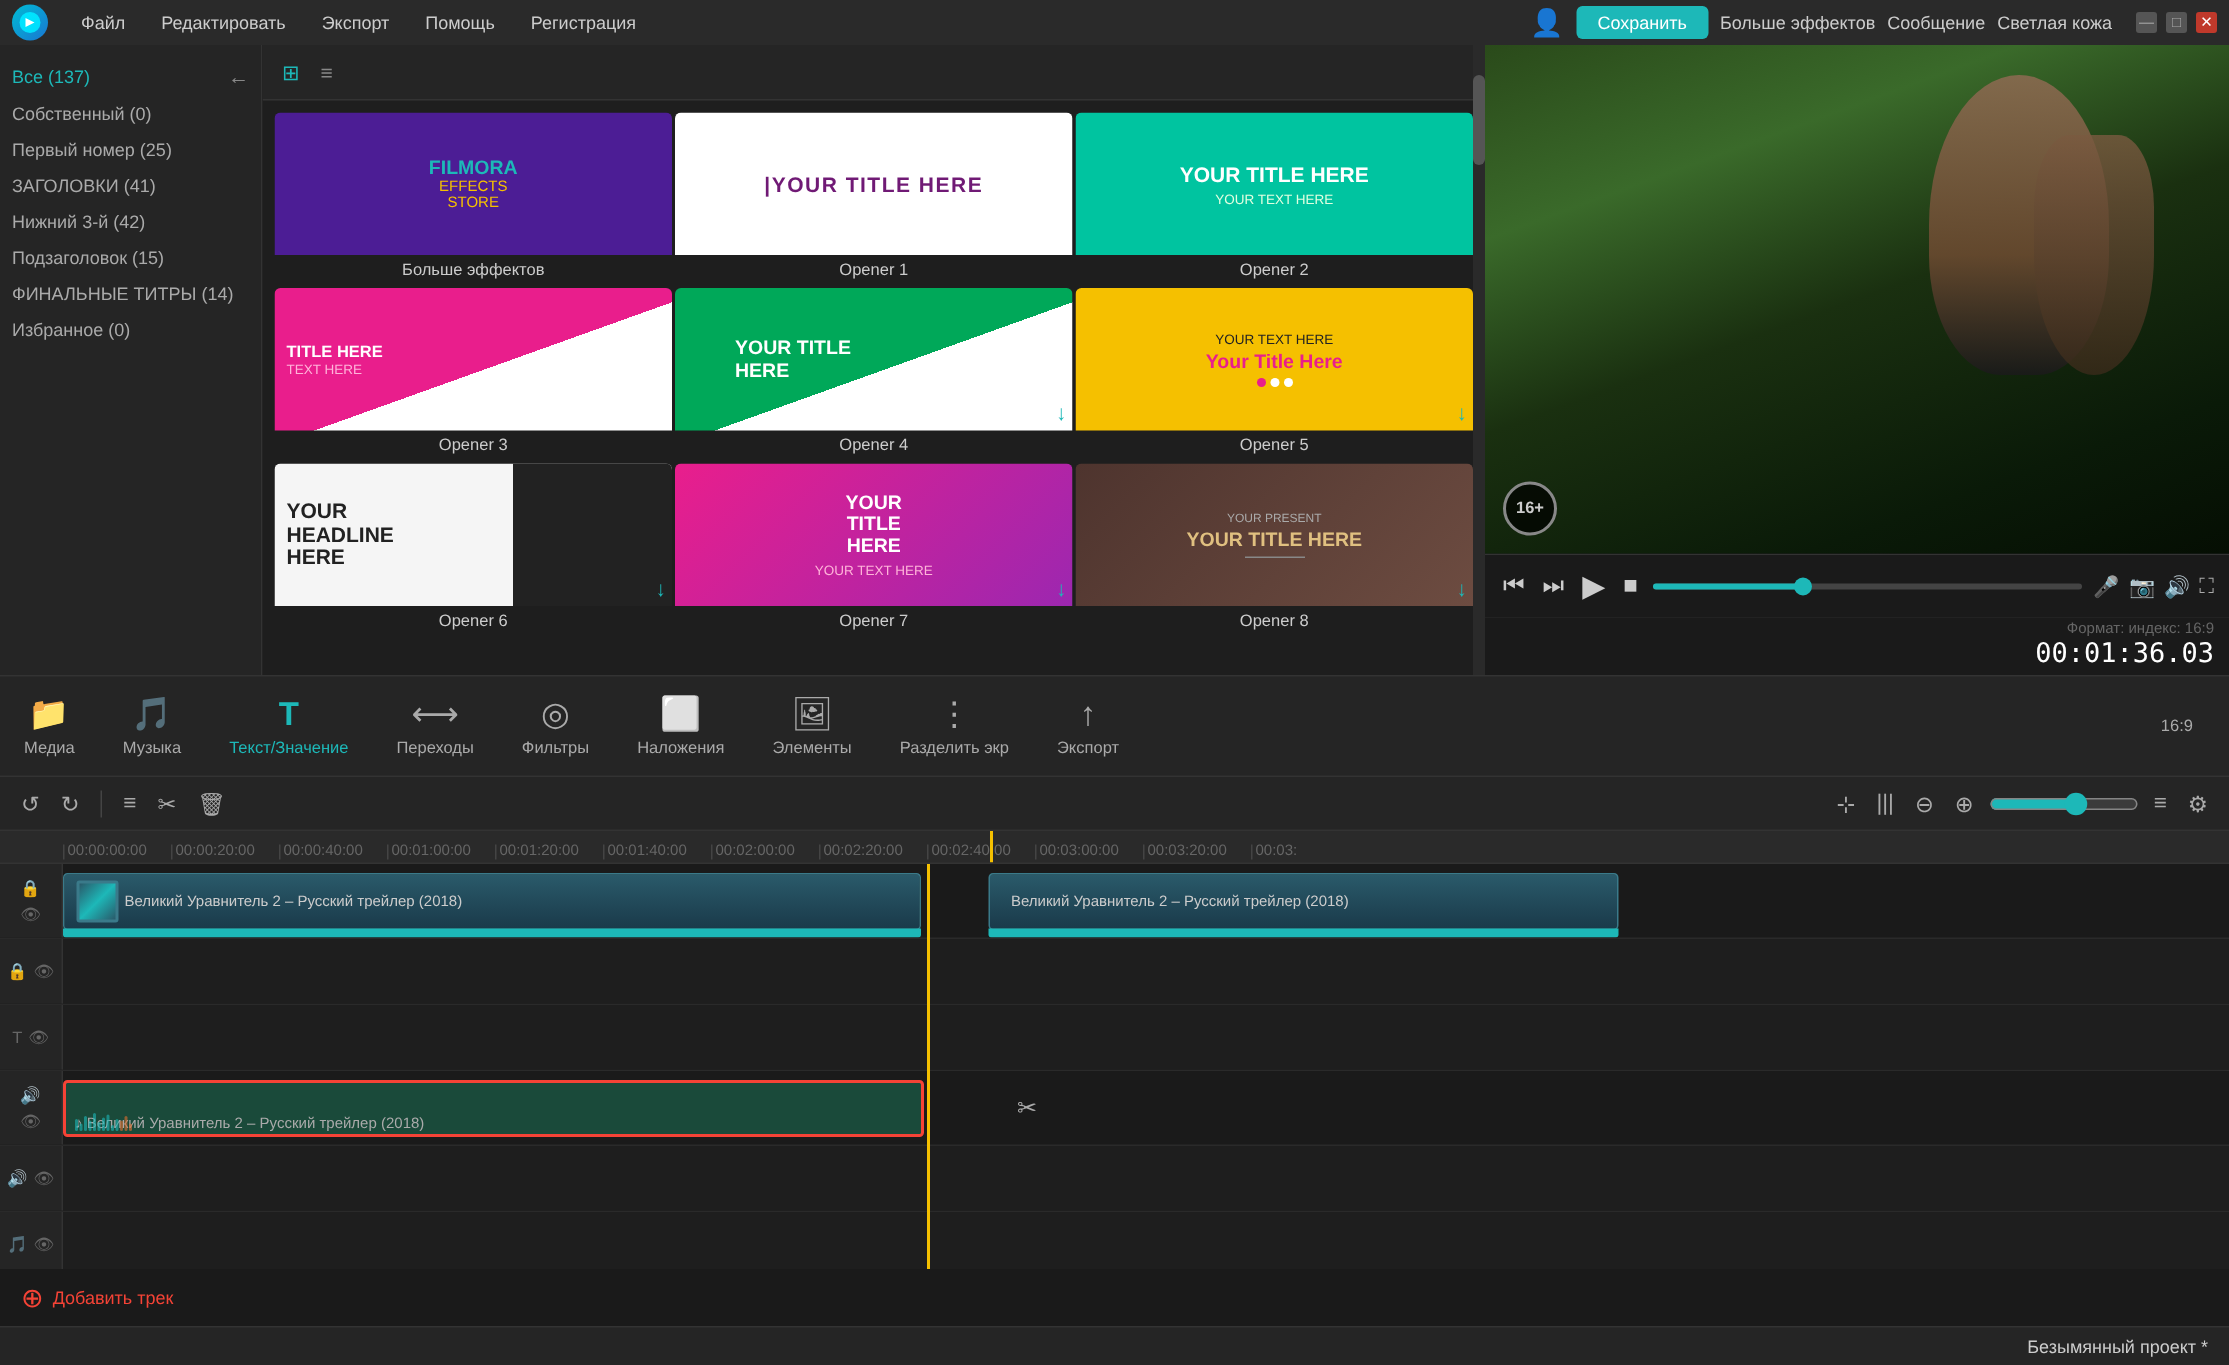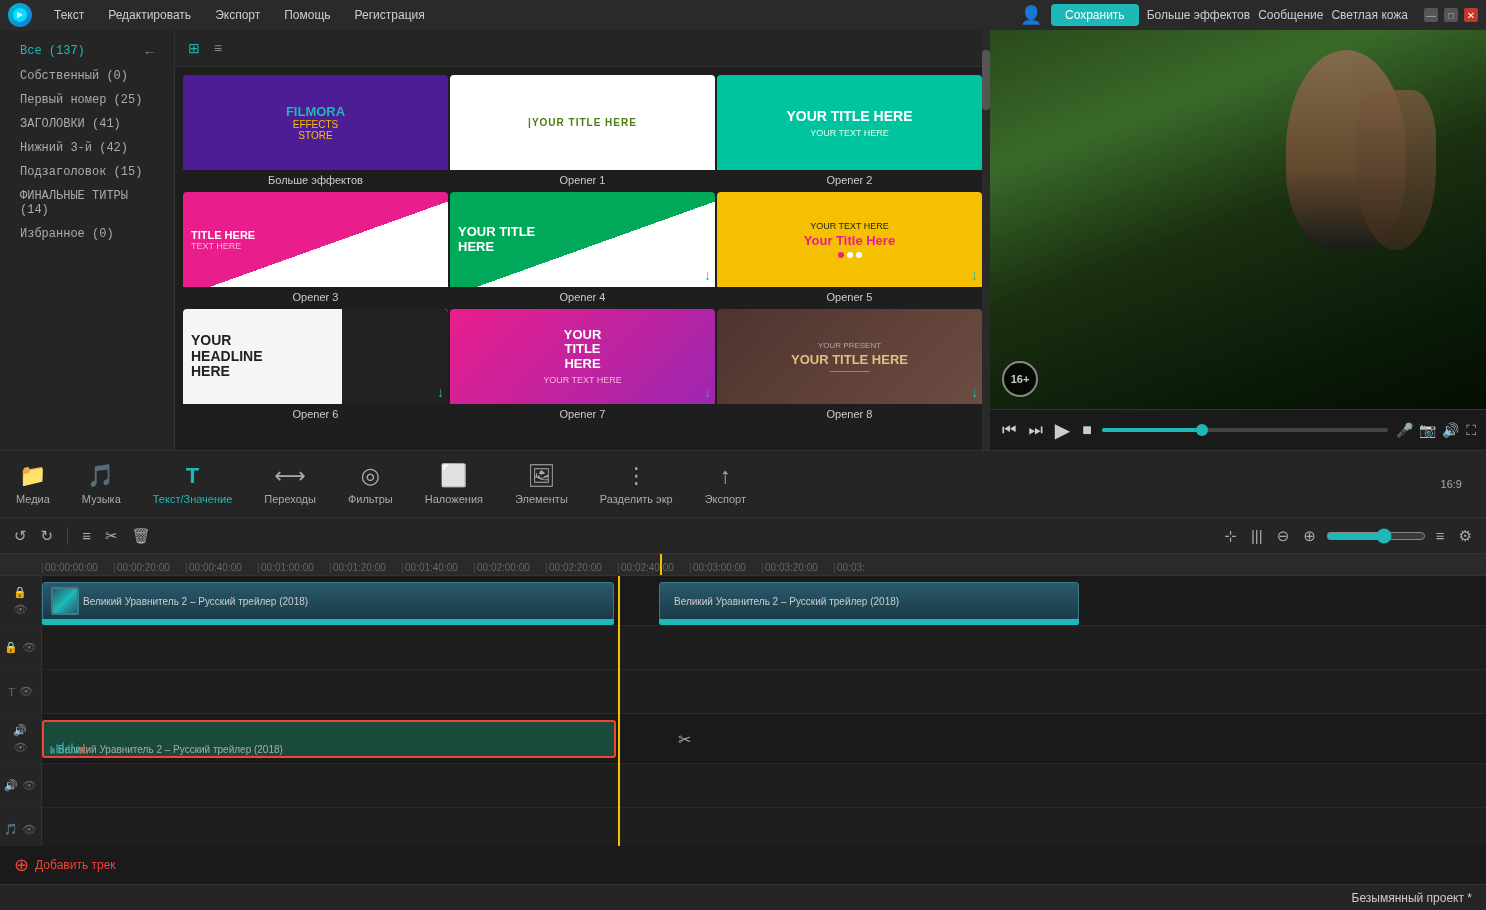--- a/index.html
+++ b/index.html
@@ -69,28 +69,27 @@
 
     
     #sidebar {
       width: 175px;
       background: #252525;
       border-right: 1px solid #333;
       padding: 8px 0;
       flex-shrink: 0;
     }
     .sidebar-item {
-      padding: 5px 20px;
+      padding: 5px 8px;
       cursor: pointer;
       color: #aaa;
       font-size: 12px;
       display: flex;
       align-items: center;
       justify-content: space-between;
-      font-family: Liberation Mono, monospace;
     }
     .sidebar-item.active { color: #1db8b8; }
     .sidebar-back {
       float: right;
       color: #888;
       font-size: 14px;
     }
 
     
     #titles-panel {
@@ -511,21 +510,21 @@
       <circle cx="8" cy="8" r="7" fill="url(#lg)"></circle>
       <defs>
           <linearGradient id="lg" x1="0" y1="0" x2="16" y2="16">
             <stop offset="0%" stop-color="#00e5ff"></stop>
             <stop offset="100%" stop-color="#1565c0"></stop>
           </linearGradient>
         </defs>
       <path d="M5 5 L11 8 L5 11 Z" fill="white"></path>
     </svg>
   </div>
-  <div class="menu-item">Текст</div>
+  <div class="menu-item">Файл</div>
   <div class="menu-item">Редактировать</div>
   <div class="menu-item">Экспорт</div>
   <div class="menu-item">Помощь</div>
   <div class="menu-item">Регистрация</div>
   <div class="menu-right">
     <span style="font-size:18px;color:#aaa;cursor:pointer;">👤</span>
     <button class="btn-save">Сохранить</button>
     <span class="menu-right-item">Больше эффектов</span>
     <span class="menu-right-item">Сообщение</span>
     <span class="menu-right-item">Светлая кожа</span>
@@ -571,21 +570,21 @@
               <div class="store-filmora">FILMORA</div>
               <div class="store-effects">EFFECTS</div>
               <div class="store-store">STORE</div>
             </div>
           </div>
           <div class="title-label">Больше эффектов</div>
         </div>
 
         <div class="title-card">
           <div class="title-thumb" style="background:#fff;">
-            <span style="color:#4d7c0f;font-size:10px;font-weight:bold;letter-spacing:1px;">|YOUR TITLE HERE</span>
+            <span style="color:#701a75;font-size:14px;font-weight:bold;letter-spacing:1px;">|YOUR TITLE HERE</span>
           </div>
           <div class="title-label">Opener 1</div>
         </div>
 
         <div class="title-card">
           <div class="title-thumb" style="background:#00c4a0;flex-direction:column;">
             <div style="color:#fff;font-size:14px;font-weight:bold;text-align:center;">YOUR TITLE HERE</div>
             <div style="color:#e0ffe0;font-size:9px;margin-top:4px;">YOUR TEXT HERE</div>
           </div>
           <div class="title-label">Opener 2</div>
@@ -597,21 +596,21 @@
               <div style="color:#fff;font-size:11px;font-weight:bold;">TITLE HERE</div>
               <div style="color:#ffb3d9;font-size:9px;">TEXT HERE</div>
             </div>
           </div>
           <div class="title-label">Opener 3</div>
         </div>
 
         <div class="title-card">
           <div class="title-thumb" style="padding:0;position:relative;">
             <div class="opener4-bg">
-              <div style="color:#fff;font-size:13px;font-weight:900;line-height:1.1;">YOUR TITLE<br>HERE</div>
+              <div style="color:#fff;font-size:13px;font-weight:900;line-height:1.1;margin-left:32px;">YOUR TITLE<br>HERE</div>
             </div>
             <span class="card-badge" style="position:absolute;bottom:4px;right:4px;color:#1db8b8;font-size:14px;">↓</span>
           </div>
           <div class="title-label">Opener 4</div>
         </div>
 
         <div class="title-card">
           <div class="title-thumb" style="padding:0;position:relative;">
             <div class="opener5-bg">
               <div style="color:#222;font-size:9px;margin-bottom:2px;">YOUR TEXT HERE</div>
@@ -687,20 +686,24 @@
         <div class="progress-bar">
           <div class="progress-fill"></div>
           <div class="progress-thumb"></div>
         </div>
         <div class="vc-right">
           <span class="vc-icon">🎤</span>
           <span class="vc-icon">📷</span>
           <span class="vc-icon">🔊</span>
           <span class="vc-icon">⛶</span>
         </div>
+      </div>
+      <div class="time-display-panel">
+        <div style="font-size:10px;color:#666;">Формат: индекс: 16:9</div>
+        <div class="time-main">00:01:36.03</div>
       </div>
     </div>
 
   </div>
 
   <div id="toolbar-strip">
     <div class="tool-item">
       <span class="tool-icon">📁</span>
       <span>Медиа</span>
     </div>

